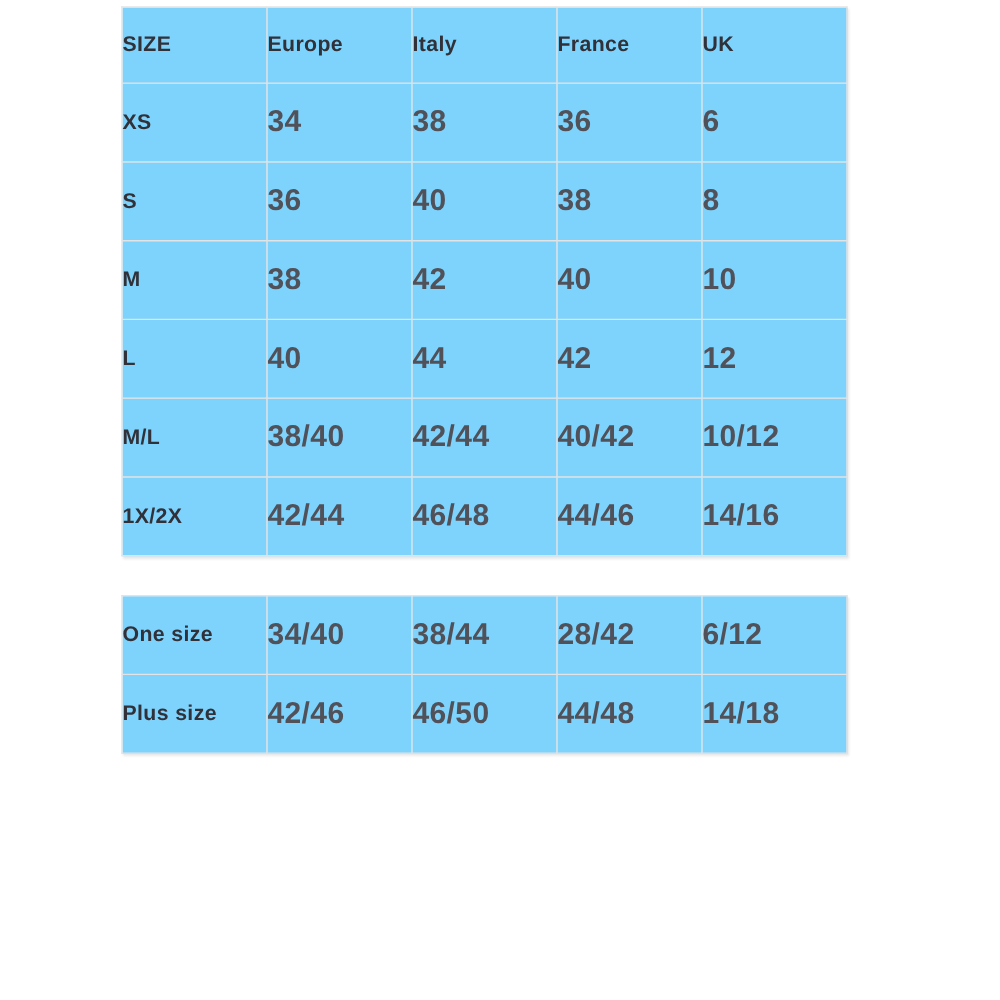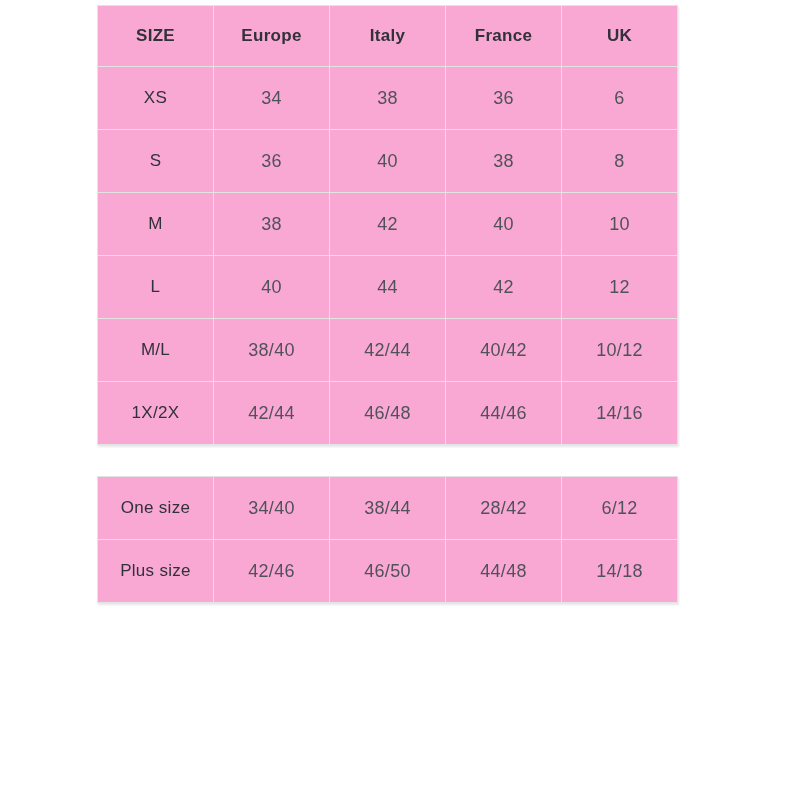--- a/index.html
+++ b/index.html
@@ -23,42 +23,42 @@
   table.size-table {
     border-collapse: collapse;
     table-layout: fixed;
     width: 581px;
     background: #ffffff;
     box-shadow: 1px 2px 2px rgba(0,0,0,0.10);
   }
   table.size-table th,
   table.size-table td {
     border: 1px solid #e3e3e3;
-    text-align: center;
+    text-align: left;
     vertical-align: middle;
     padding: 0;
-    background: #f9a8d4;
+    background: #7dd3fc;
   }
   table.size-table thead th {
     height: 60px;
     font-size: 17px;
     font-weight: bold;
     color: #31313a;
     letter-spacing: 0.3px;
   }
   table.size-table td {
     height: 62px;
-    font-size: 18px;
-    font-weight: normal;
+    font-size: 24px;
+    font-weight: bold;
     color: #51515a;
     letter-spacing: 0.3px;
   }
   table.size-table td.label-cell {
     font-size: 17px;
-    font-weight: normal;
+    font-weight: bold;
     color: #31313a;
   }
   table.table-secondary {
     margin-top: 31px;
   }
 </style>
 </head>
 <body>
 
 <div class="tables-wrap">

